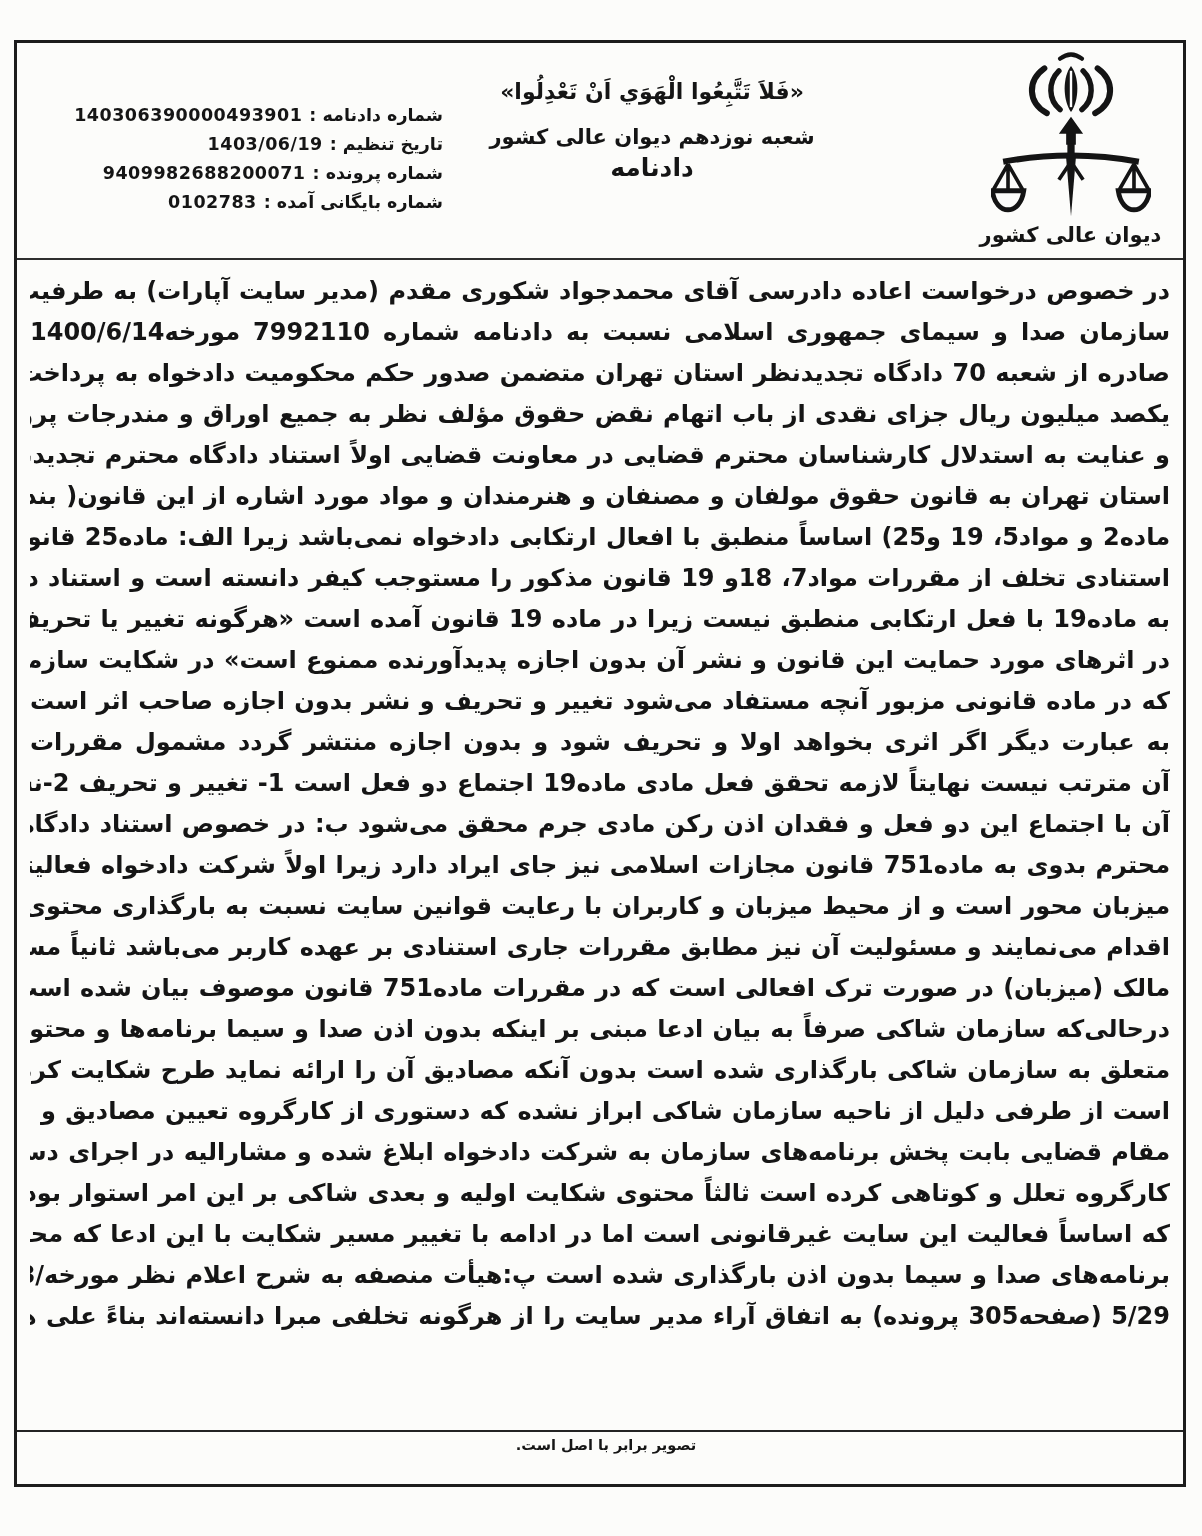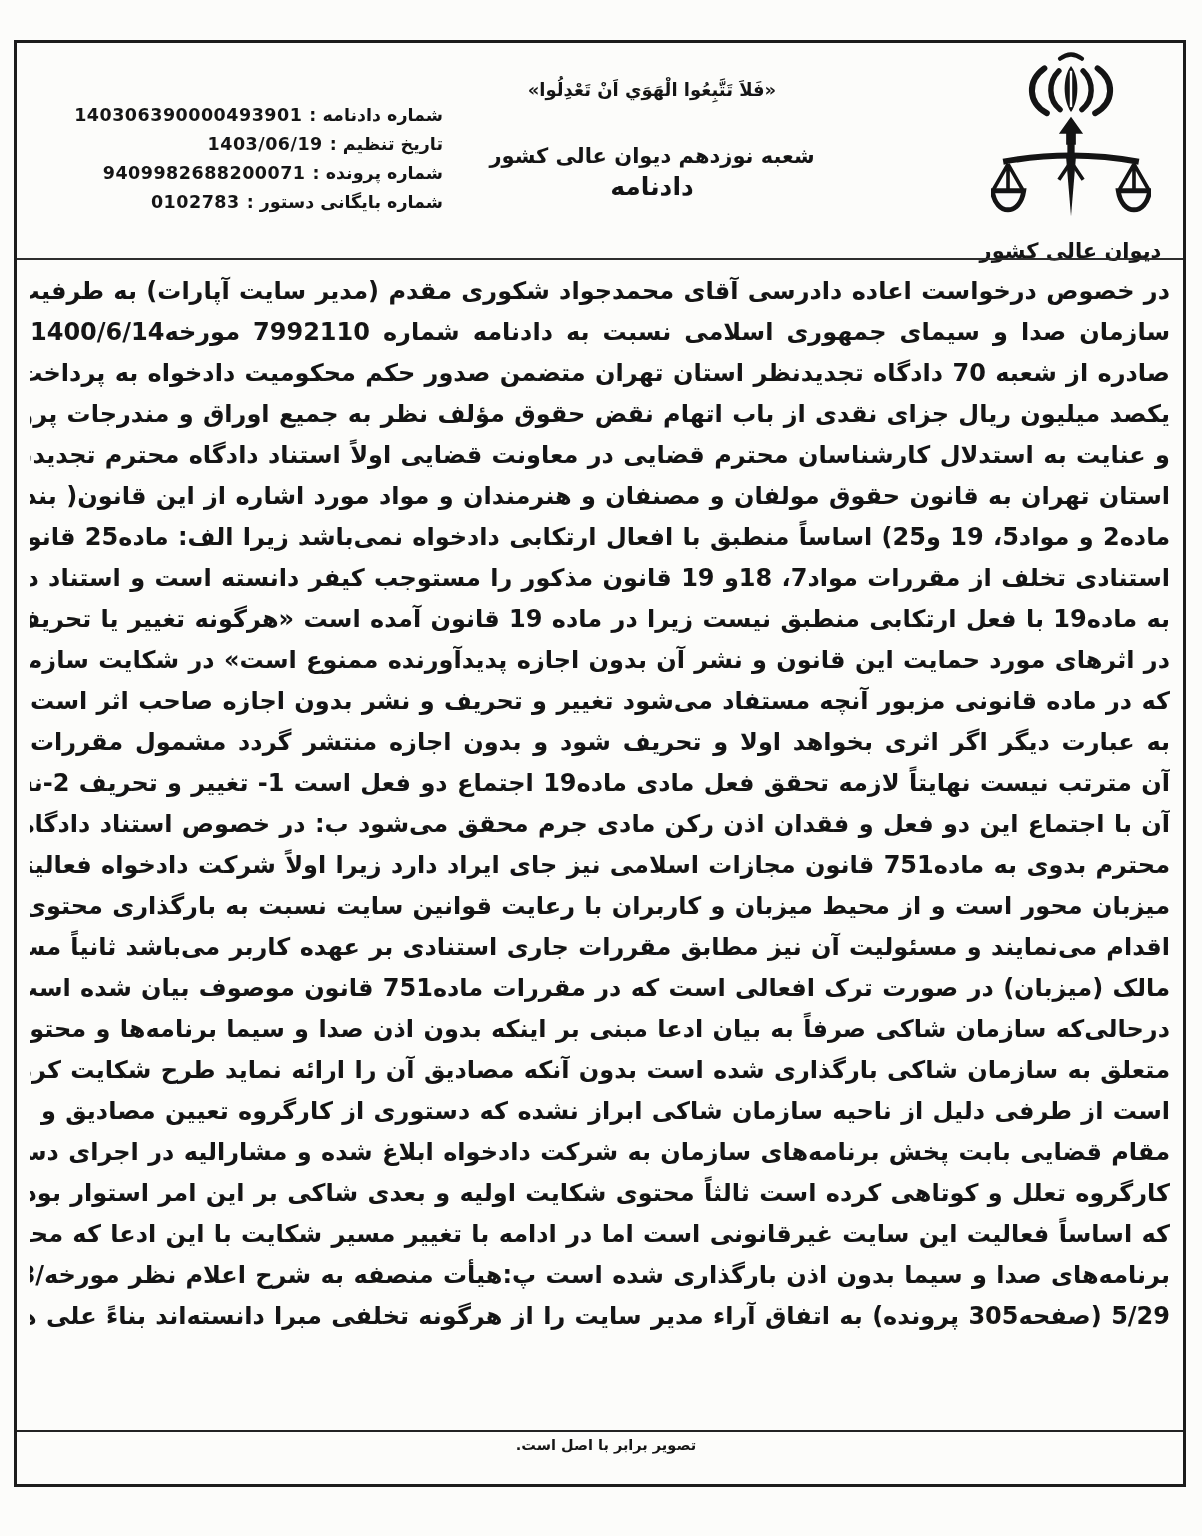--- a/index.html
+++ b/index.html
@@ -19,28 +19,28 @@
     direction:rtl;text-align:right;
   }
   .docnum-row{
     display:flex;flex-direction:row;gap:7px;justify-content:flex-start;
     font-size:17.5px;font-weight:700;line-height:29px;white-space:nowrap;
   }
   .docnum-row .val{letter-spacing:.5px;}
   .center-block{
     position:absolute;left:420px;width:430px;top:36px;text-align:center;direction:rtl;
   }
-  .quote{font-size:18px;font-weight:700;}
-  .branch{font-size:21px;font-weight:700;margin-top:44px;}
+  .quote{font-size:22px;font-weight:700;}
+  .branch{font-size:21px;font-weight:700;margin-top:21px;}
   .doc-type{font-size:25px;font-weight:700;margin-top:4px;letter-spacing:1px;}
   .logo-block{
     position:absolute;top:6px;right:10px;width:205px;text-align:center;
   }
   .logo-block svg{display:block;margin:0 auto;}
-  .logo-caption{font-size:21px;font-weight:700;margin-top:18px;direction:rtl;}
+  .logo-caption{font-size:21px;font-weight:700;margin-top:2px;direction:rtl;}
   .separator{
     position:absolute;top:215px;left:0;right:0;height:2px;background:#2e2e2e;
   }
   
   .body-text{
     position:absolute;top:228px;left:13px;right:13px;
     direction:rtl;
   }
   .body-line{
     font-size:24px;font-weight:700;line-height:41px;height:41px;
@@ -69,21 +69,21 @@
     </div>
     <div class="docnum-row">
       <span>تاریخ تنظیم :</span>
       <span class="val">1403/06/19</span>
     </div>
     <div class="docnum-row">
       <span>شماره پرونده :</span>
       <span class="val">9409982688200071</span>
     </div>
     <div class="docnum-row">
-      <span>شماره بایگانی دستور :</span>
+      <span>شماره بایگانی آمده :</span>
       <span class="val">0102783</span>
     </div>
   </div>
 
   <div class="center-block">
     <div class="quote">«فَلاَ تَتَّبِعُوا الْهَوَي اَنْ تَعْدِلُوا»</div>
     <div class="branch">شعبه نوزدهم دیوان عالی کشور</div>
     <div class="doc-type">دادنامه</div>
   </div>
 

